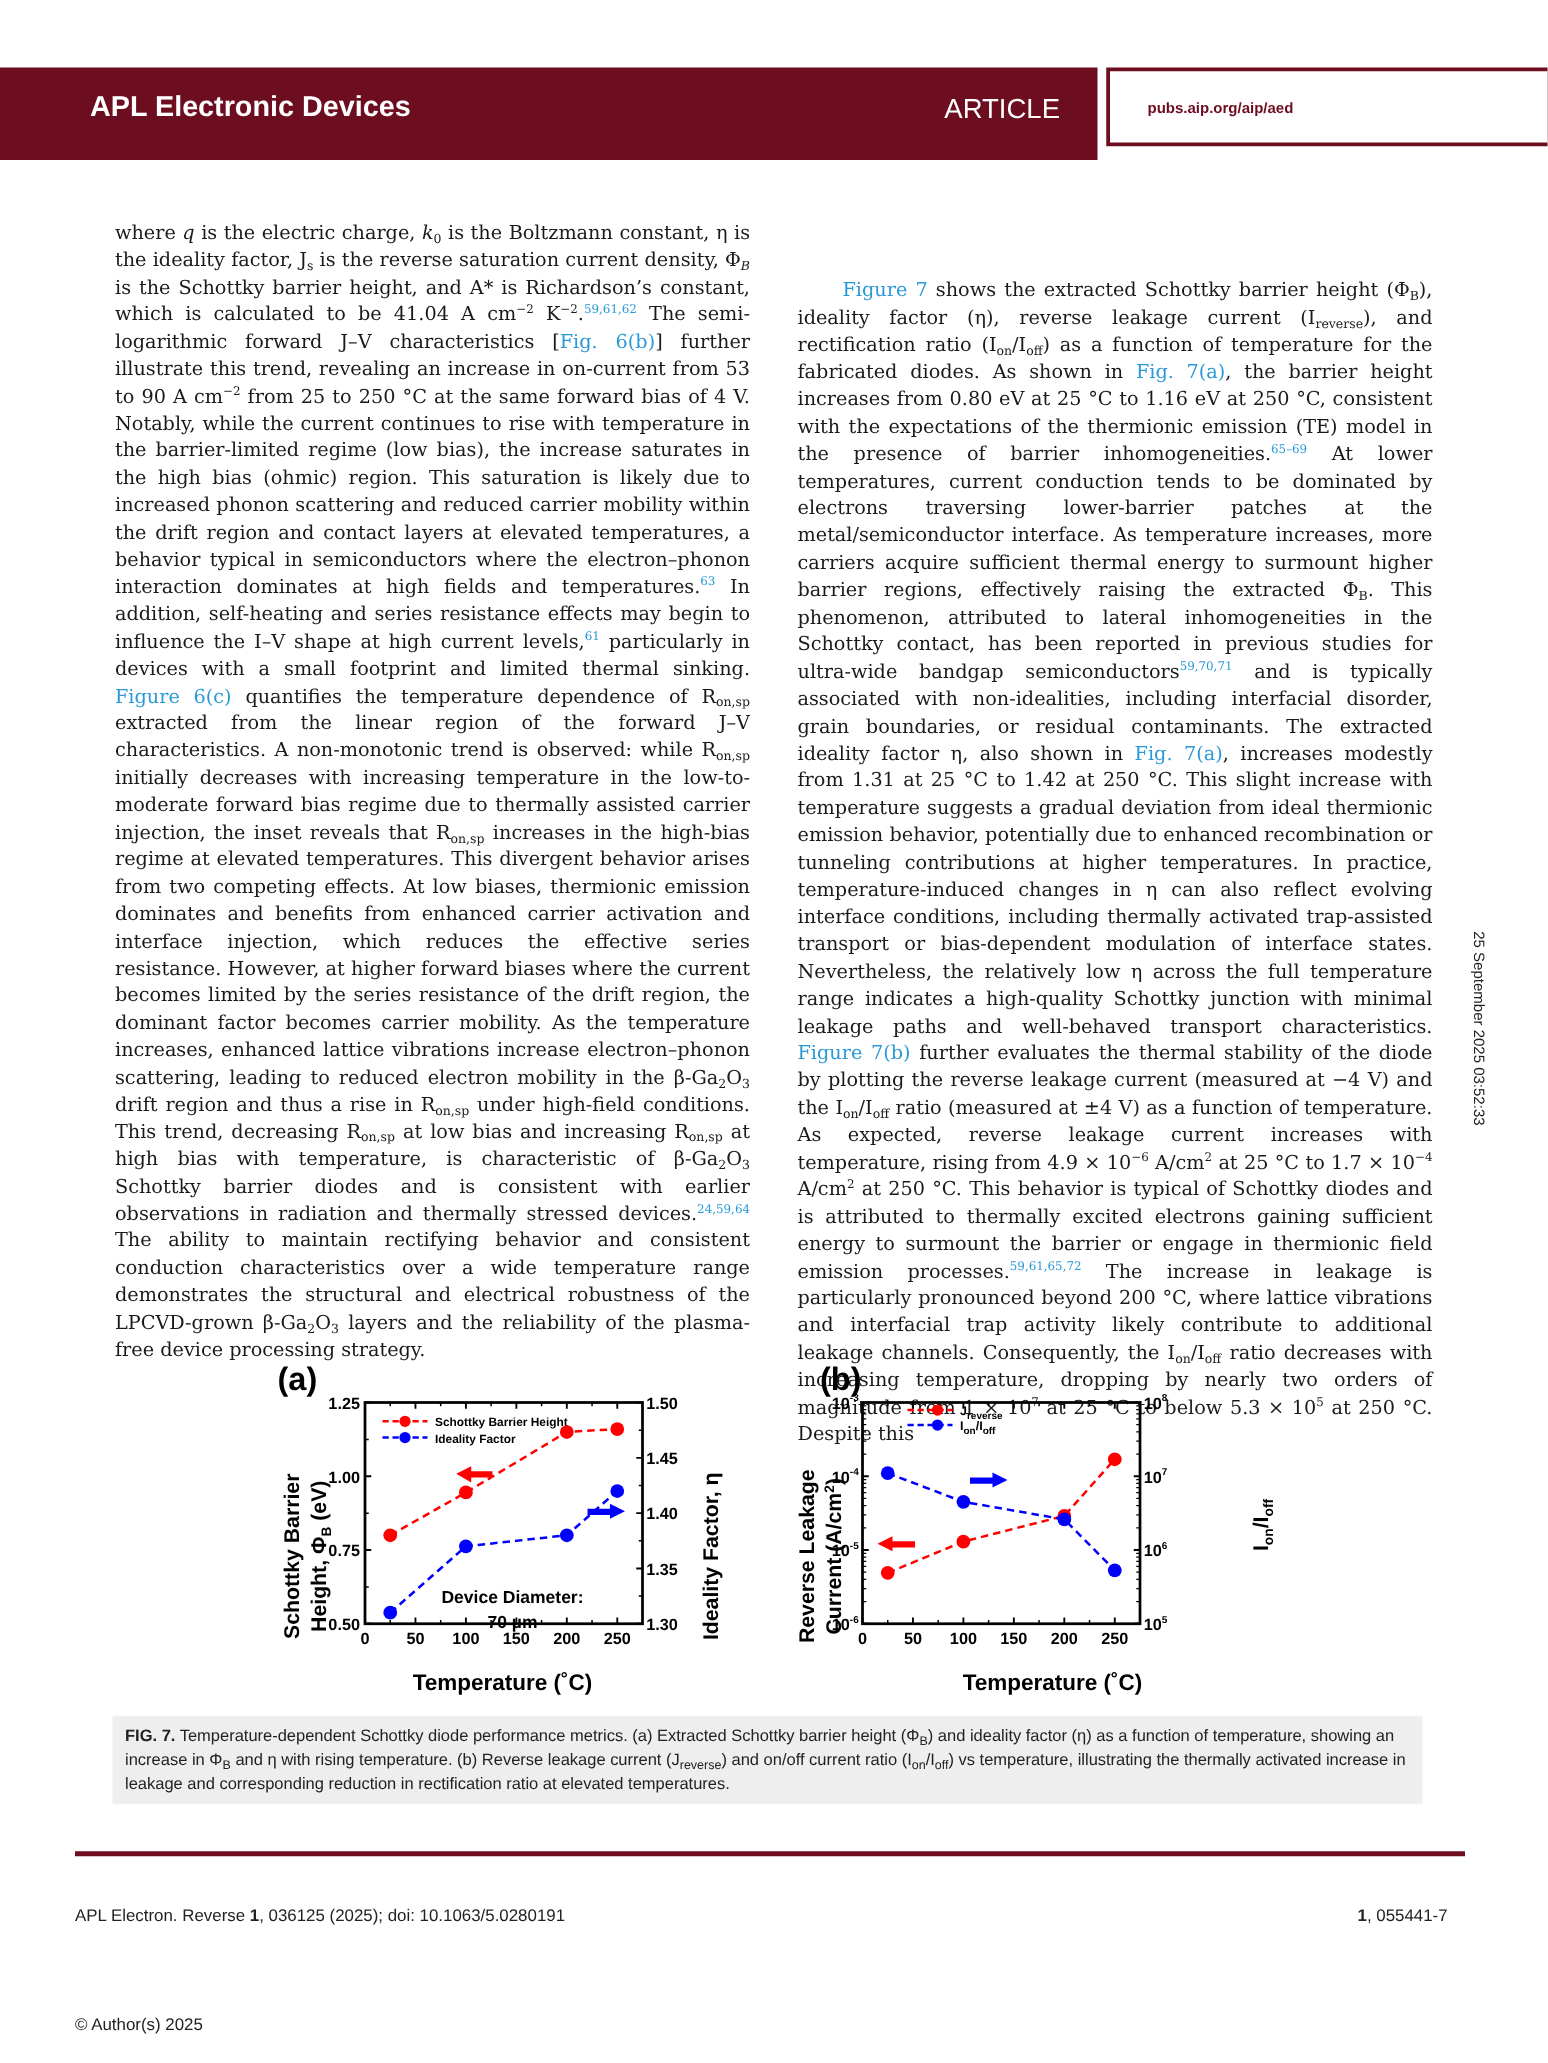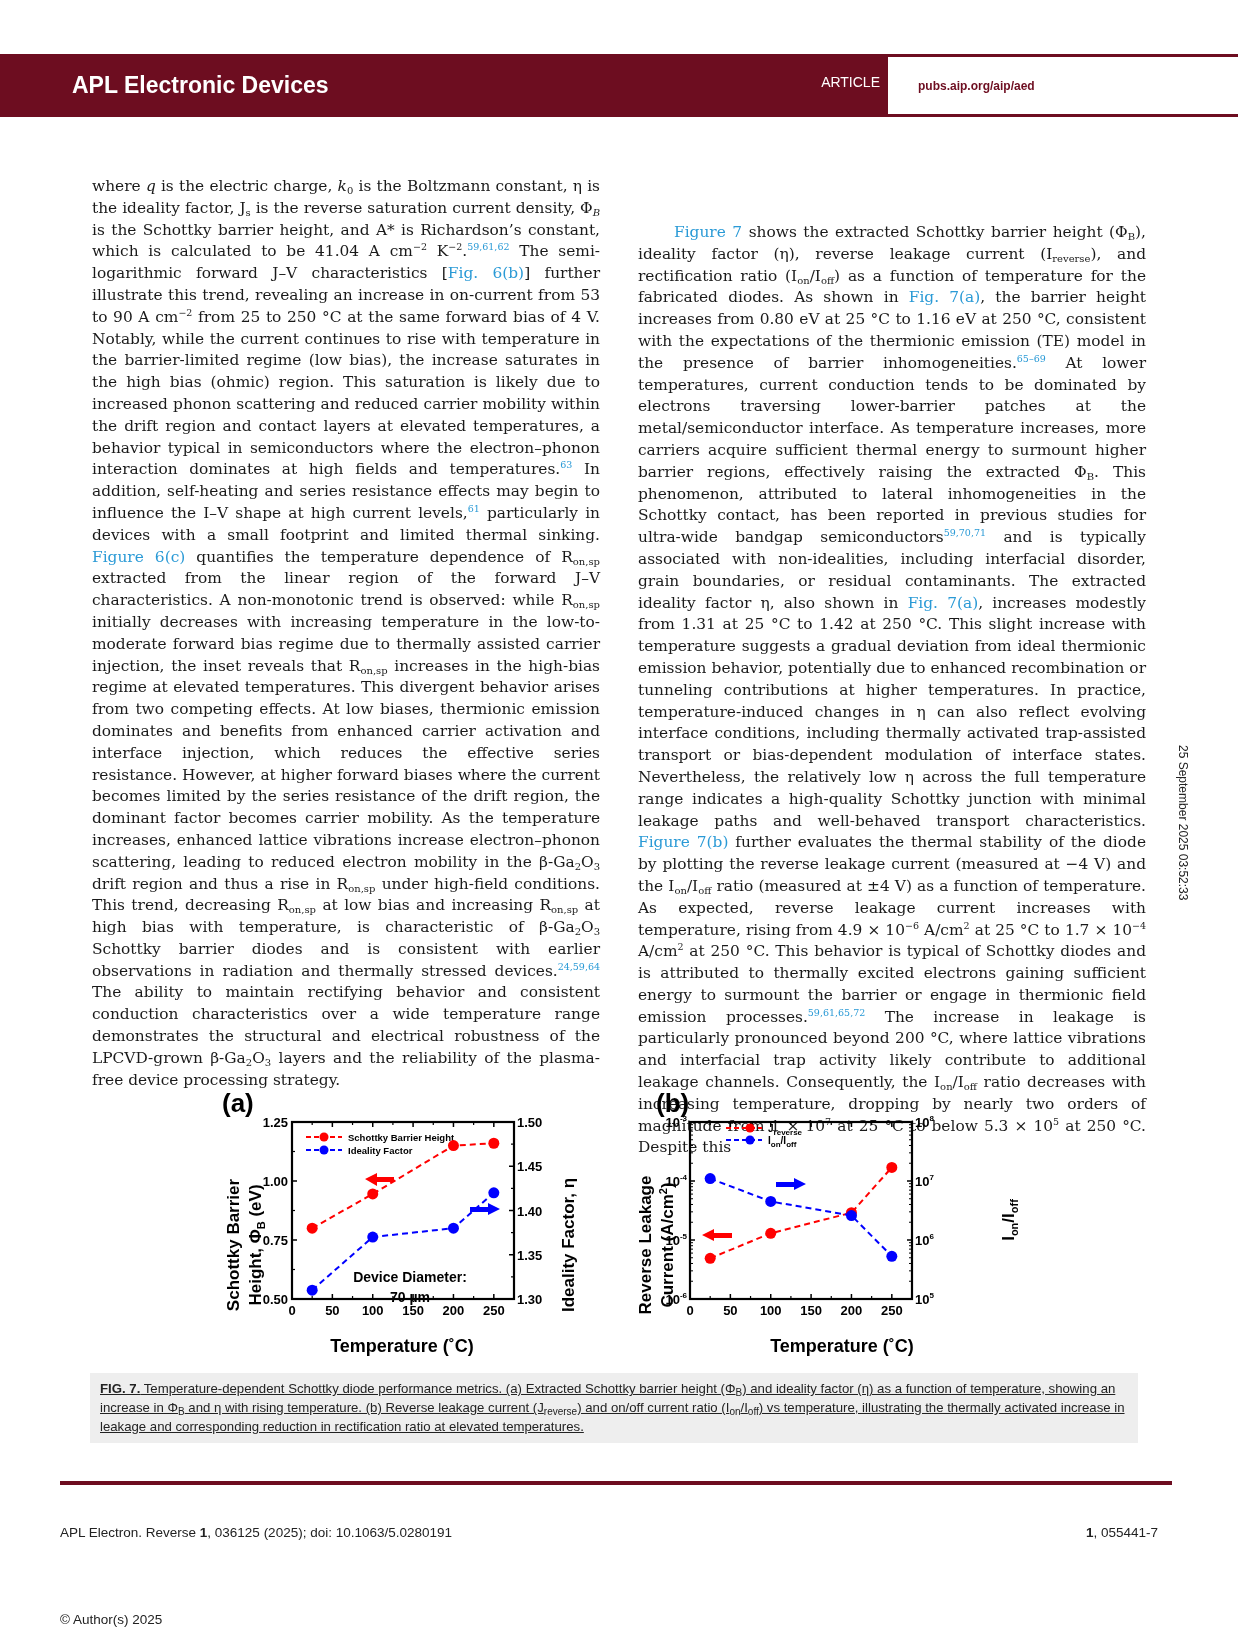--- a/index.html
+++ b/index.html
@@ -1,35 +1,35 @@
 <!DOCTYPE html>
 <html><head>
 <meta charset="utf-8">
 <style>
   html,body{margin:0;padding:0;background:#fff;}
   body{width:1238px;height:1650px;position:relative;overflow:hidden;font-family:"DejaVu Serif",serif;color:#1a1a1a;}
-  .banner{position:absolute;left:0;top:54px;width:878px;height:63px;background:#6d0d20;padding-left:32px;}
+  .banner{position:absolute;left:0;top:54px;width:878px;height:74px;background:#6d0d20;}
   .banner .jt{position:absolute;left:72px;top:18px;color:#fff;font-family:"Liberation Sans",sans-serif;font-weight:bold;font-size:23px;}
-  .banner .art{position:absolute;right:30px;top:20px;color:#fff;font-family:"Liberation Sans",sans-serif;font-size:14px;}
+  .banner .art{position:absolute;right:30px;top:20px;color:#fff;font-family:"Liberation Sans",sans-serif;font-size:22px;}
   .urlbox{position:absolute;left:885px;top:54px;width:353px;height:63px;background:#6d0d20;}
   .urlbox .inner{position:absolute;left:3px;top:3px;right:0;bottom:3px;background:#fff;}
   .urlbox .u{position:absolute;left:30px;top:22px;color:#6d0d20;font-family:"Liberation Sans",sans-serif;font-weight:bold;font-size:12px;}
   .col{position:absolute;top:176px;width:508px;font-size:15.4px;line-height:21.8px;text-align:justify;hyphens:none;}
   .col p{margin:0;}
   .col.left{left:92px;}
   .col.right{left:638px;}
   .col.right p{text-indent:36px;margin-top:46px;}
   .lnk{color:#2a9ad6;}
   sup{font-size:9.5px;line-height:0;vertical-align:6px;}
   sup.ref{color:#2a9ad6;}
   sub{font-size:10px;line-height:0;vertical-align:-3px;}
   .side{position:absolute;left:1190px;top:745px;transform-origin:left top;transform:rotate(90deg);font-family:"Liberation Sans",sans-serif;font-size:12px;white-space:nowrap;color:#222;}
   .figwrap{position:absolute;left:210px;top:1080px;width:830px;height:290px;}
   svg text{font-family:"Liberation Sans",sans-serif;}
-  .caption{position:absolute;left:90px;top:1373px;width:1048px;height:70px;background:#eeeeee;font-family:"Liberation Sans",sans-serif;font-size:13.2px;line-height:19px;color:#222;padding:6px 10px 0 10px;box-sizing:border-box;text-decoration:underline;}
+  .caption{position:absolute;left:90px;top:1373px;width:1048px;height:70px;background:#eeeeee;font-family:"Liberation Sans",sans-serif;font-size:13.2px;line-height:19px;color:#222;padding:6px 10px 0 10px;box-sizing:border-box;}
   .caption b{font-weight:bold;}
   .rule{position:absolute;left:60px;top:1481px;width:1112px;height:4px;background:#6d0d20;}
   .foot{position:absolute;font-family:"Liberation Sans",sans-serif;font-size:13.5px;color:#222;}
 </style>
 </head>
 <body>
 
 <div class="banner">
   <span class="jt">APL Electronic Devices</span>
   <span class="art">ARTICLE</span>

